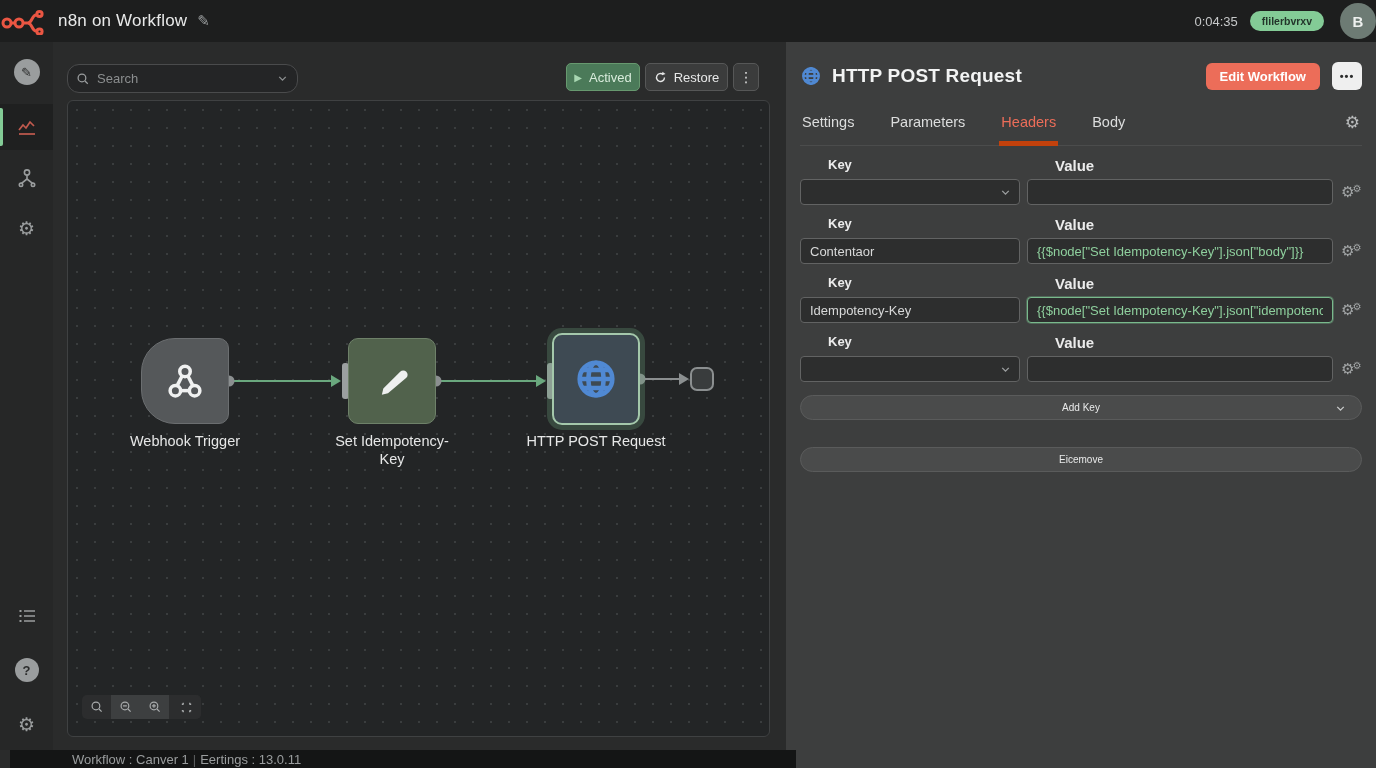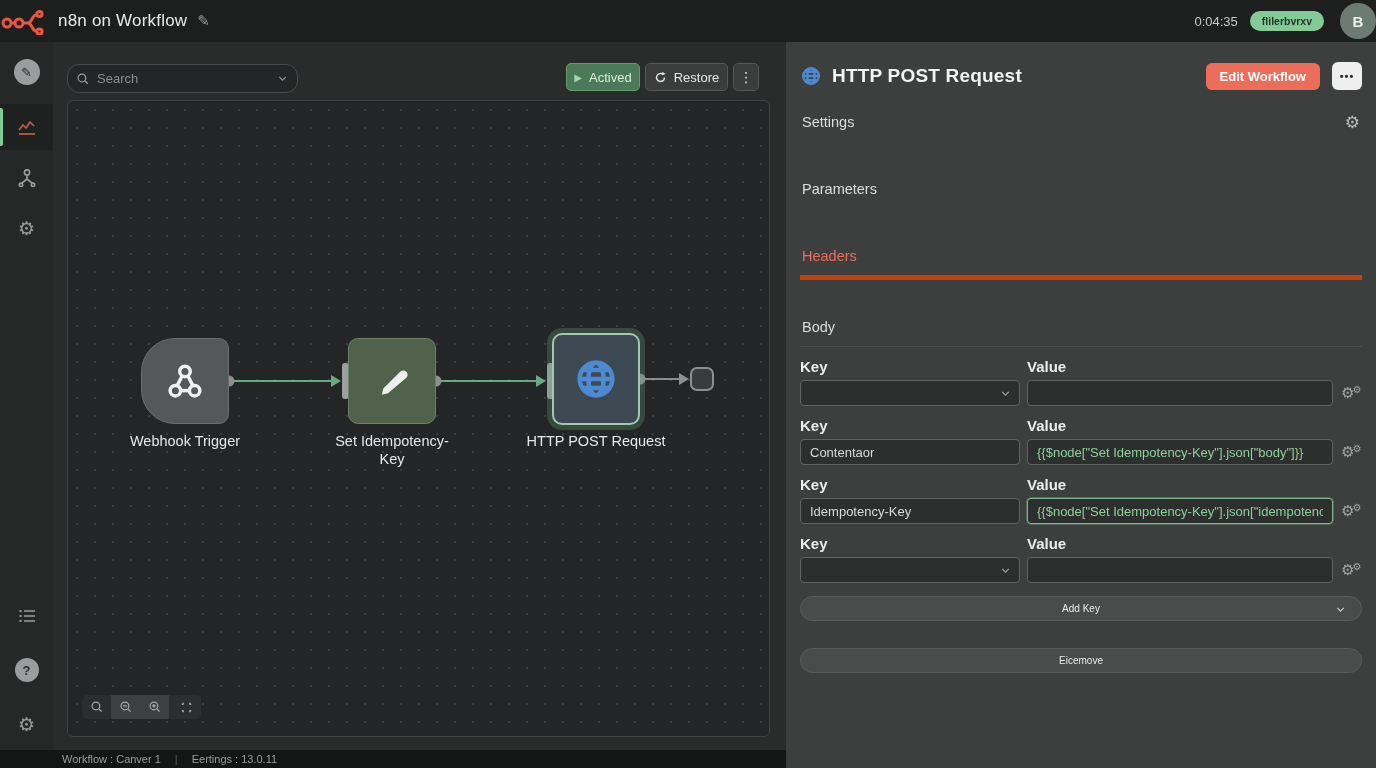--- a/index.html
+++ b/index.html
@@ -74,42 +74,42 @@
   .lbl-set { left:259px; top:331px; width:130px; }
   .lbl-http { left:433px; top:331px; width:190px; }
 
   .zoomctrl { position:absolute; left:14px; top:594px; display:flex; background:#2c2d2e;
     border-radius:5px; overflow:hidden; }
   .zoombtn { width:29px; height:24px; display:flex; align-items:center; justify-content:center; cursor:pointer; }
   .zoombtn:nth-child(2), .zoombtn:nth-child(3) { background:#3d3f40; }
   .zoombtn.fit { margin-left:3px; background:#2c2d2e; }
 
   
-  .statusbar { position:absolute; left:0; top:750px; width:786px; height:18px; background:#141515;
-    display:flex; align-items:center; color:#9a9d9e; font-size:11px; padding-left:62px; gap:14px; z-index:25; }
+  .statusbar { position:absolute; left:10px; top:750px; width:786px; height:18px; background:#141515;
+    display:flex; align-items:center; color:#9a9d9e; font-size:13px; padding-left:62px; gap:4px; z-index:25; }
   .status-div { color:#5b5e5f; }
 
   
   .panel { position:absolute; left:786px; top:42px; width:590px; height:726px; background:#3d3e3e;
     padding:0 14px; z-index:15; }
   .panel-header { display:flex; align-items:center; margin-top:18px; height:32px; }
   .panel-title { color:#f2f3f3; font-size:19px; font-weight:bold; margin-left:10px; letter-spacing:.2px; }
   .ph-spacer { flex:1; }
   .btn-edit { background:#ec6d59; color:#fff; font-size:13px; font-weight:bold; border-radius:6px;
     height:27px; padding:0 14px; display:flex; align-items:center; cursor:pointer; }
   .btn-more { background:#efefef; color:#2c2d2d; border-radius:6px; width:30px; height:28px;
     margin-left:12px; display:flex; align-items:center; justify-content:center;
     font-size:11px; letter-spacing:1px; font-weight:bold; cursor:pointer; }
-  .tabs { display:flex; gap:32px; margin-top:14px; border-bottom:1px solid #4b4c4c; position:relative;flex-direction:column; }
+  .tabs { display:flex; gap:32px; margin-top:14px; border-bottom:1px solid #4b4c4c; position:relative; }
   .tab { color:#dcdddd; font-size:14.5px; padding:8px 2px 11px; cursor:pointer; }
   .tab.active { color:#ec6d59; border-bottom:5px solid #c2410c; margin-bottom:-1px; }
   .tabs-gear { position:absolute; right:2px; top:6px; color:#b9bbbc; font-size:17px; cursor:pointer; }
 
   .kv-labels { display:flex; margin-top:11px; }
-  .k-label { width:227px; color:#ececec; font-size:15px; font-weight:bold; }
+  .k-label { width:227px; color:#ececec; font-size:13px; font-weight:bold;margin-left:28px; }
   .v-label { color:#ececec; font-size:15px; font-weight:bold; }
   .kv-fields { display:flex; align-items:center; margin-top:5px; }
   .field { height:26px; background:#2d2e2e; border:1px solid #626363; border-radius:4px; }
   .keyfield { width:220px; margin-right:7px; position:relative; }
   .key-select { cursor:pointer; }
   .key-select .chev { position:absolute; right:7px; top:6px; }
   .valfield { width:306px; }
   input.field { color:#d8d9d9; font-size:13px; padding:0 9px; outline:none;
     font-family:"Liberation Sans",sans-serif; }
   input.expr { color:#8ecf9d; }

